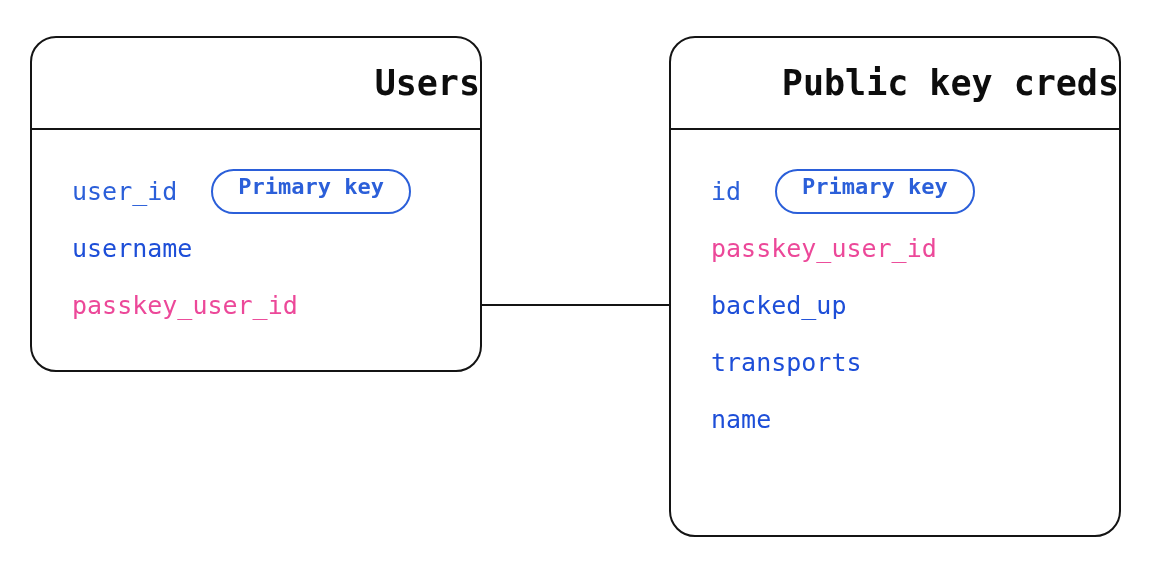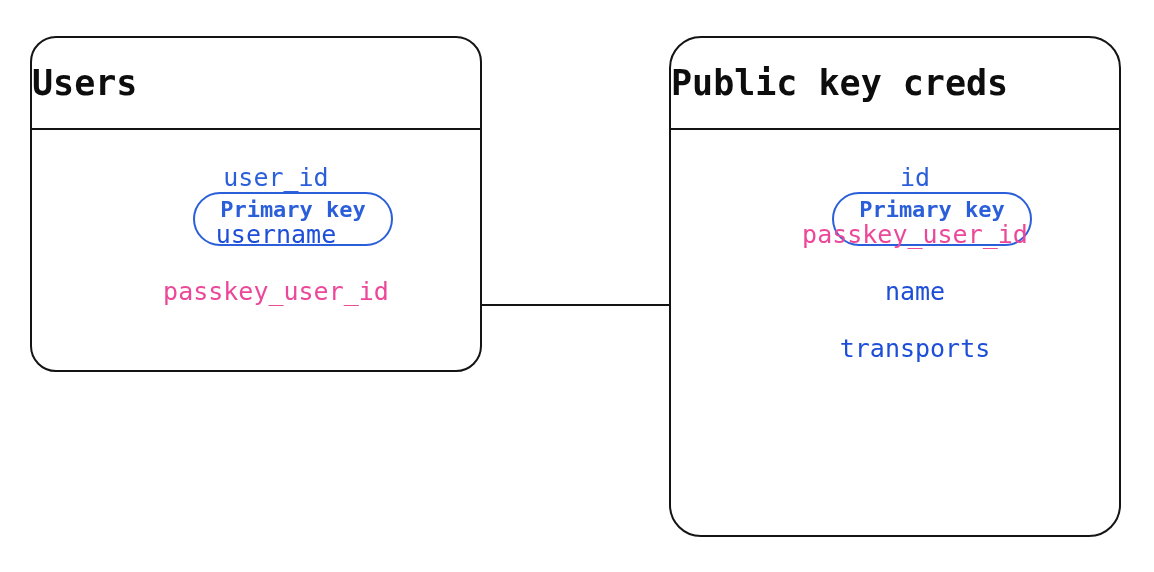--- a/index.html
+++ b/index.html
@@ -26,61 +26,59 @@
     left: 30px;
     top: 36px;
     width: 452px;
     height: 336px;
   }
   .table--creds {
     left: 669px;
     top: 36px;
     width: 452px;
     height: 501px;
-    border-radius: 32px;
   }
   .table__header {
     height: 90px;
     display: flex;
     align-items: center;
-    justify-content: flex-start;
+    justify-content: flex-end;
     border-bottom: 2px solid #141414;
   }
   .table__title {
     margin: 0;
     font-size: 35px;
     font-weight: bold;
     color: #0d0d0d;
     letter-spacing: 0;
     white-space: nowrap;
   }
   .table__rows {
     list-style: none;
     margin: 0;
     padding: 33px 0 0 40px;
   }
   .row {
     height: 57px;
     display: flex;
     align-items: center;
     white-space: nowrap;
-    flex-direction: column;
   }
   .field {
     font-size: 25px;
     color: #1d4ed8;
   }
   .field--pk { color: #2b5fd9; }
   .field--fk { color: #ec4899; }
   .badge {
     display: inline-flex;
     align-items: center;
     justify-content: center;
     margin-left: 34px;
-    padding: 2px 25px 20px 25px;
+    padding: 2px 25px 11px 25px;
     border: 2px solid #2b5fd9;
     border-radius: 999px;
     color: #2b5fd9;
     font-size: 22px;
     font-weight: bold;
     line-height: 28px;
     white-space: nowrap;
   }
   .connector {
     position: absolute;
@@ -122,21 +120,24 @@
     </header>
     <ul class="table__rows">
       <li class="row">
         <span class="field field--pk">id</span>
         <span class="badge">Primary key</span>
       </li>
       <li class="row">
         <span class="field field--fk">passkey_user_id</span>
       </li>
       <li class="row">
-        <span class="field">name</span>
+        <span class="field">backed_up</span>
       </li>
       <li class="row">
         <span class="field">transports</span>
+      </li>
+      <li class="row">
+        <span class="field">name</span>
       </li>
     </ul>
   </section>
 
 </div>
 
 </body></html>

